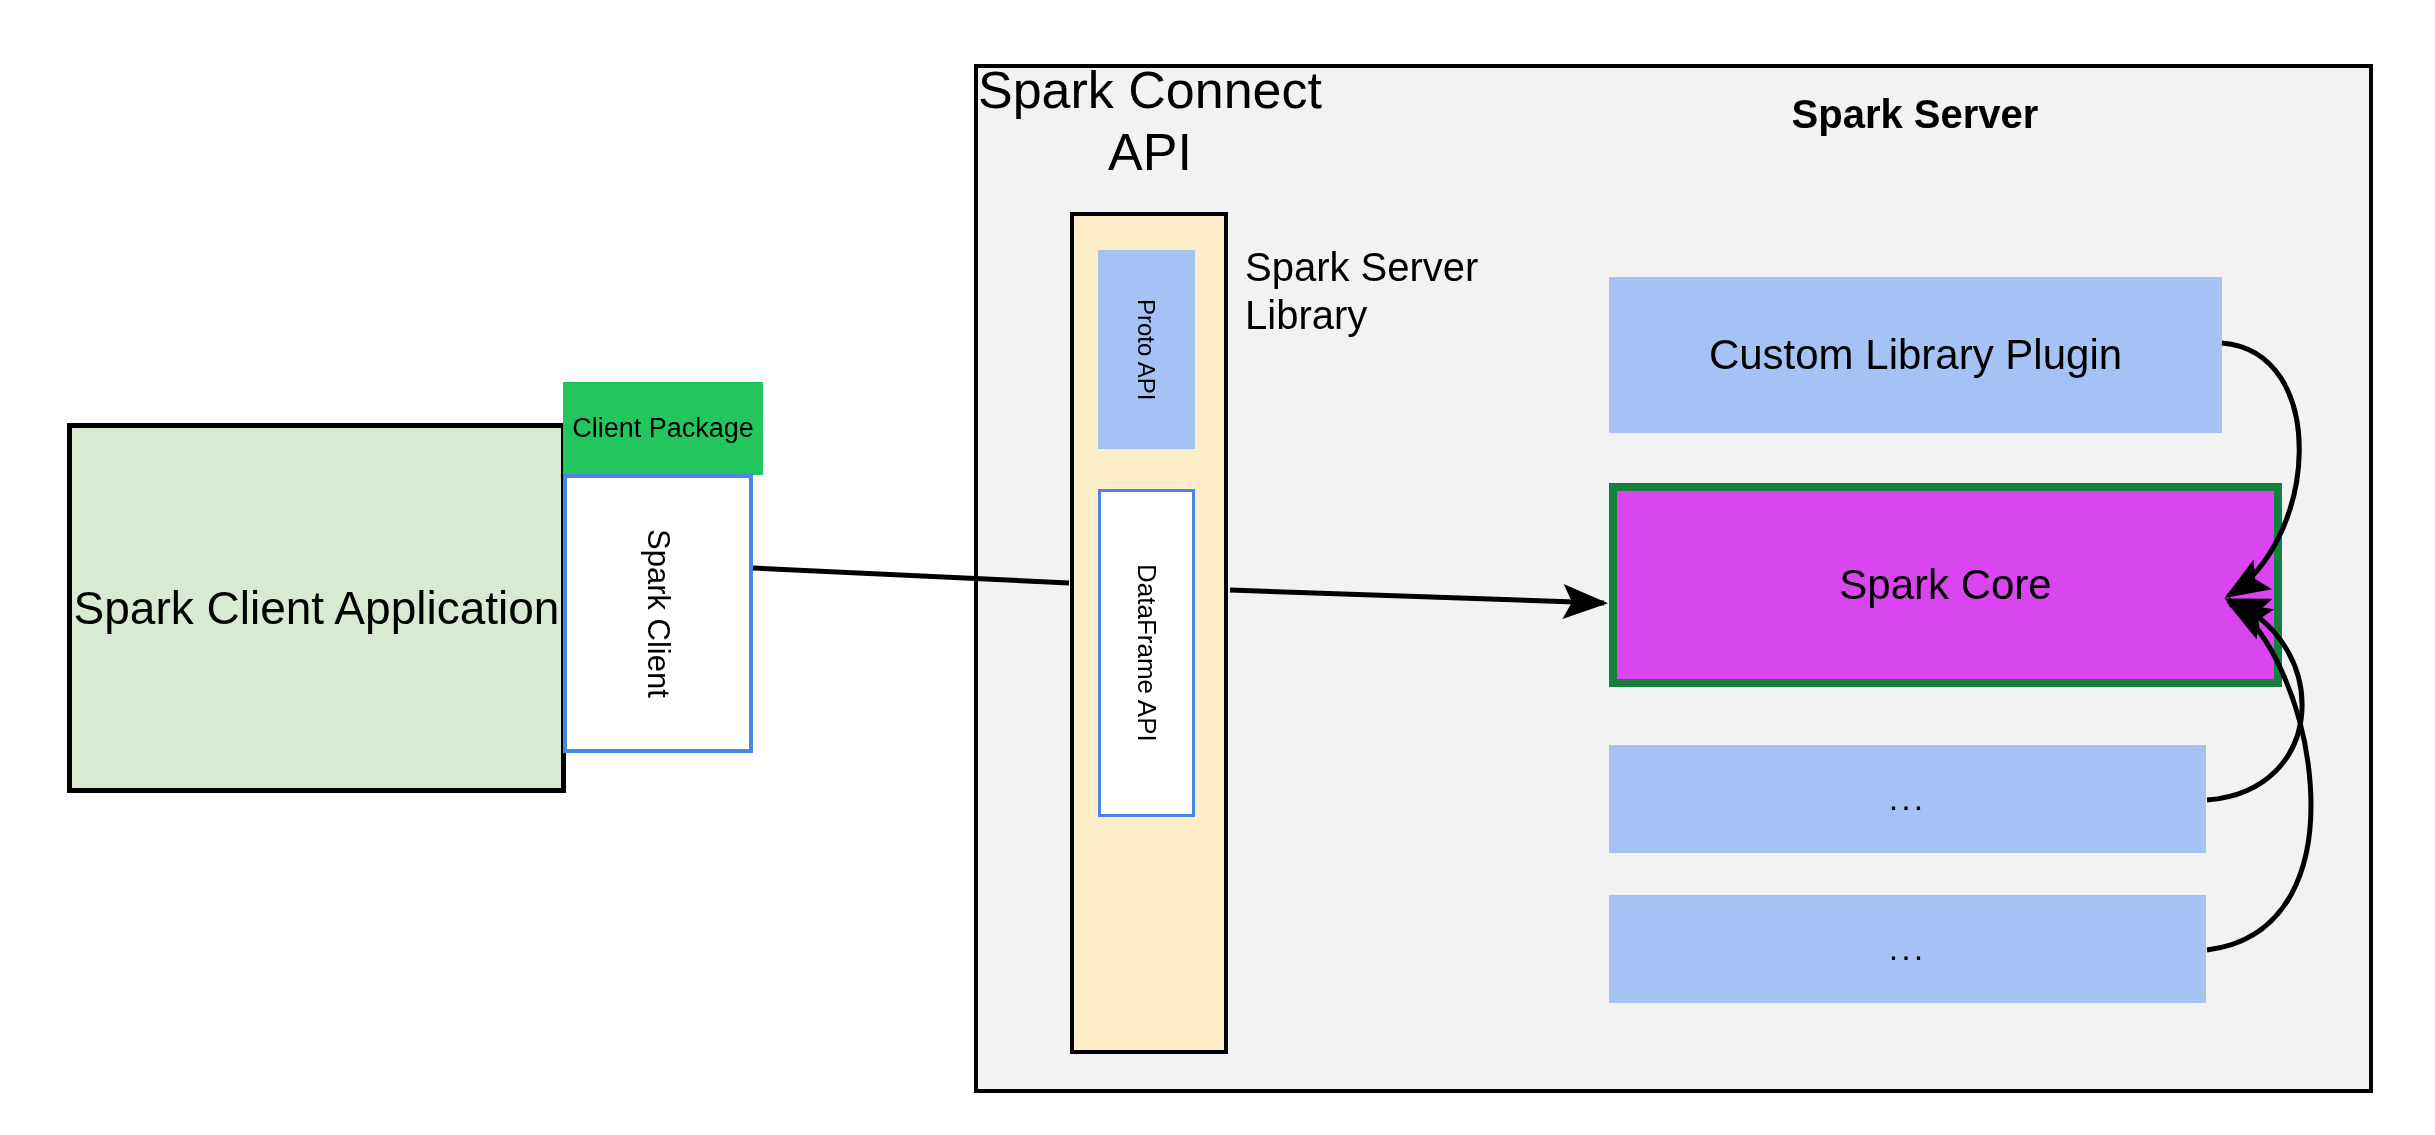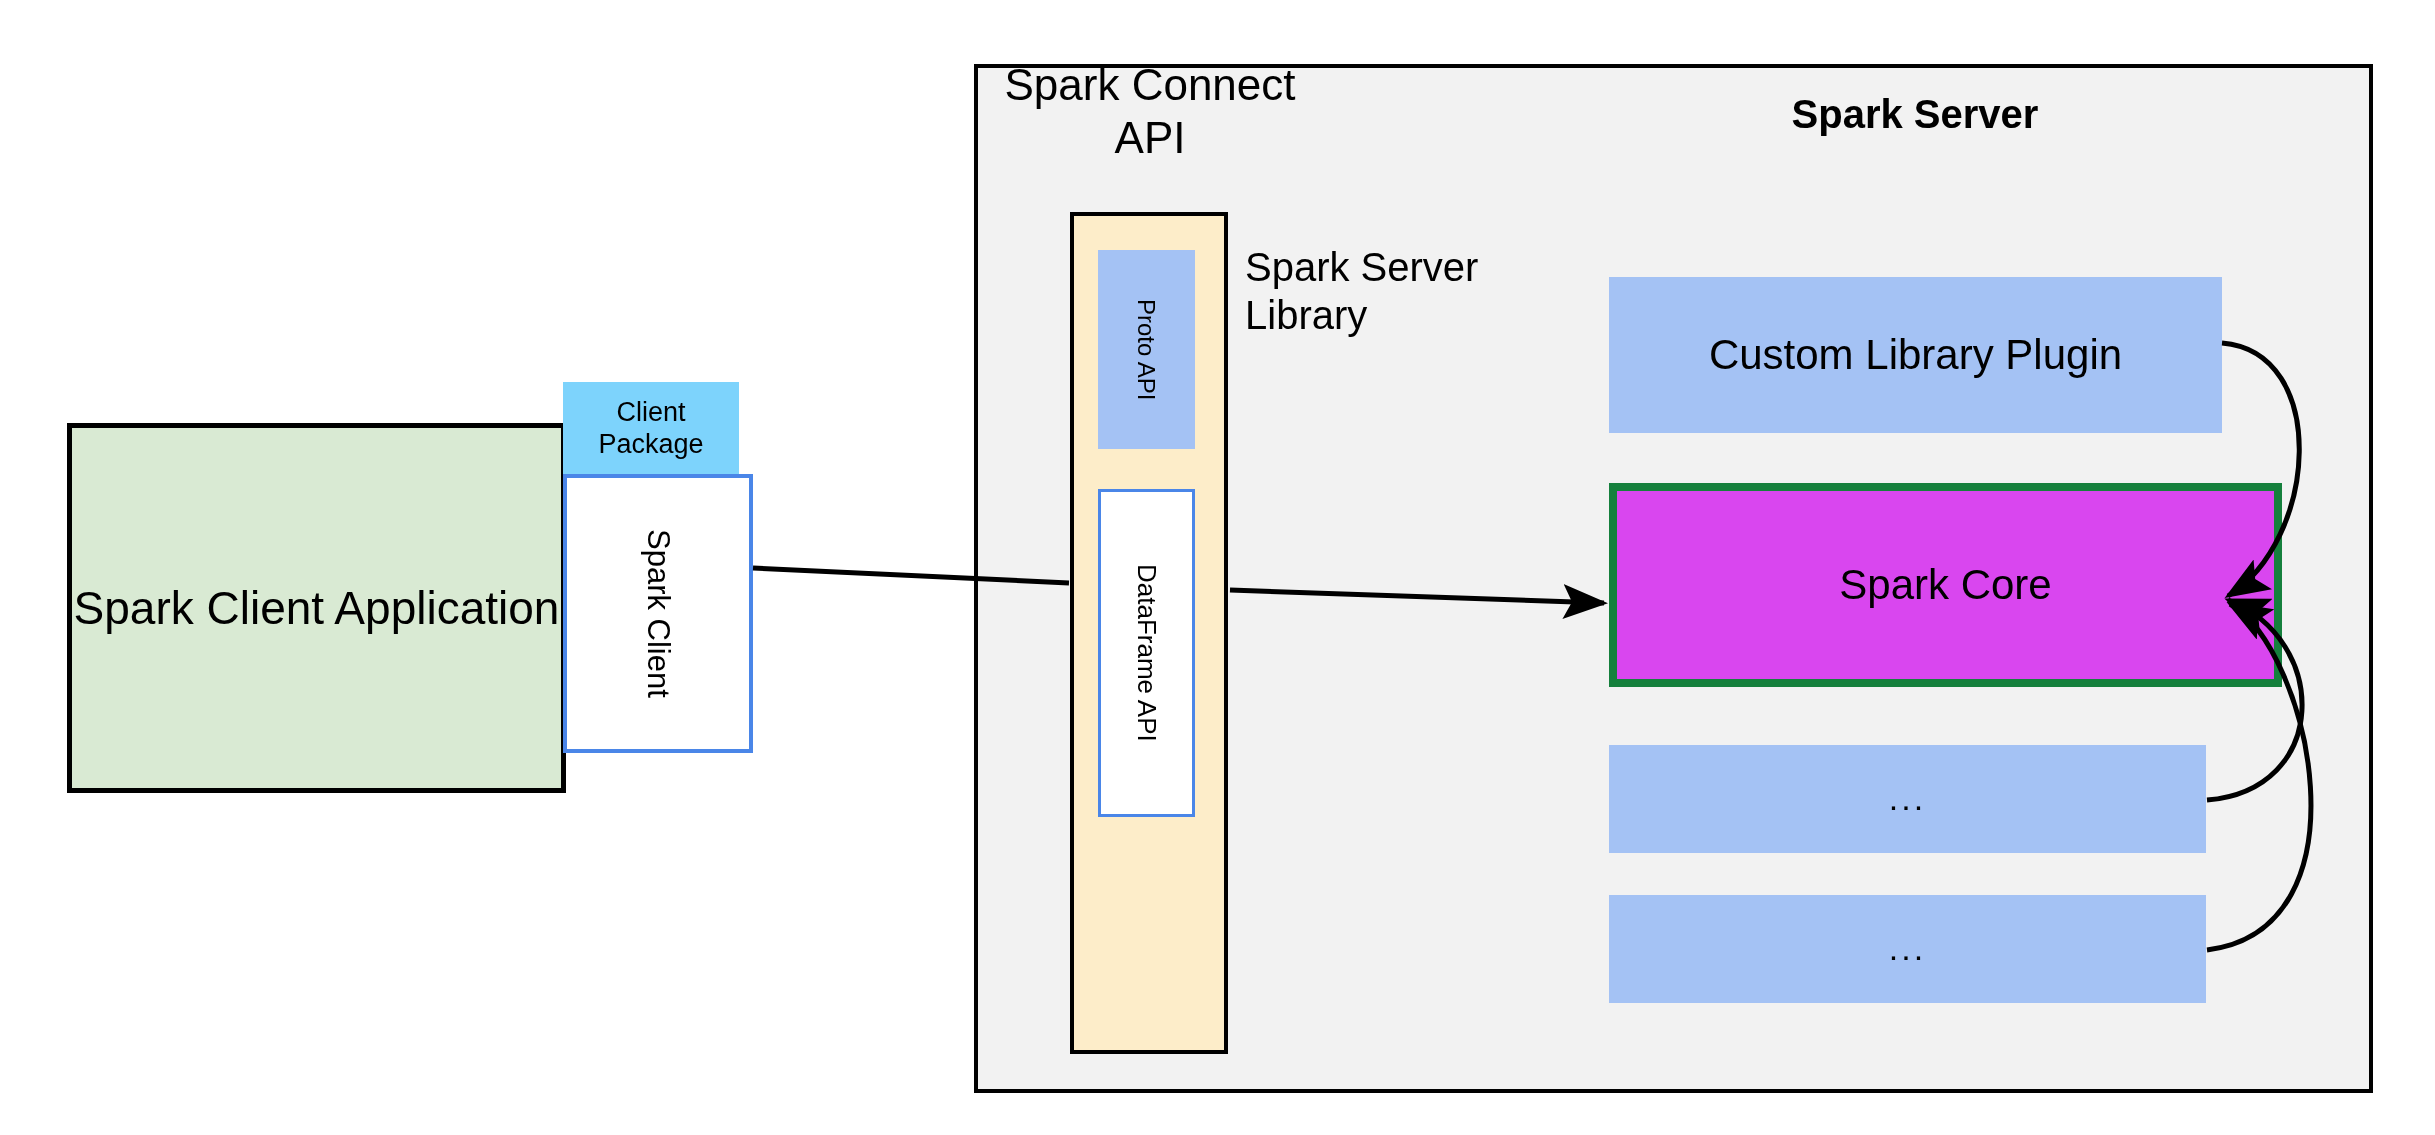--- a/index.html
+++ b/index.html
@@ -50,21 +50,21 @@
     left: 1610px;
     top: 90px;
     width: 610px;
     font-size: 40px;
     font-weight: bold;
   }
   #connect-api-label {
     left: 965px;
     top: 59px;
     width: 370px;
-    font-size: 44px;
+    font-size: 52px;
   }
   #server-library-label {
     left: 1245px;
     top: 243px;
     width: 380px;
     font-size: 40px;
     text-align: left;
   }
 
   
@@ -74,23 +74,23 @@
     width: 499px;
     height: 370px;
     background: #d9ead3;
     border: 5px solid #000000;
     font-size: 46px;
     margin-top: 44px;
   }
   #client-package {
     left: 563px;
     top: 382px;
-    width: 176px;
+    width: 200px;
     height: 93px;
-    background: #7dd3fc;
+    background: #22c55e;
     border: 0;
     font-size: 27px;
   }
   #spark-client {
     left: 563px;
     top: 474px;
     width: 190px;
     height: 279px;
     background: #ffffff;
     border: 4px solid #4a86e8;

